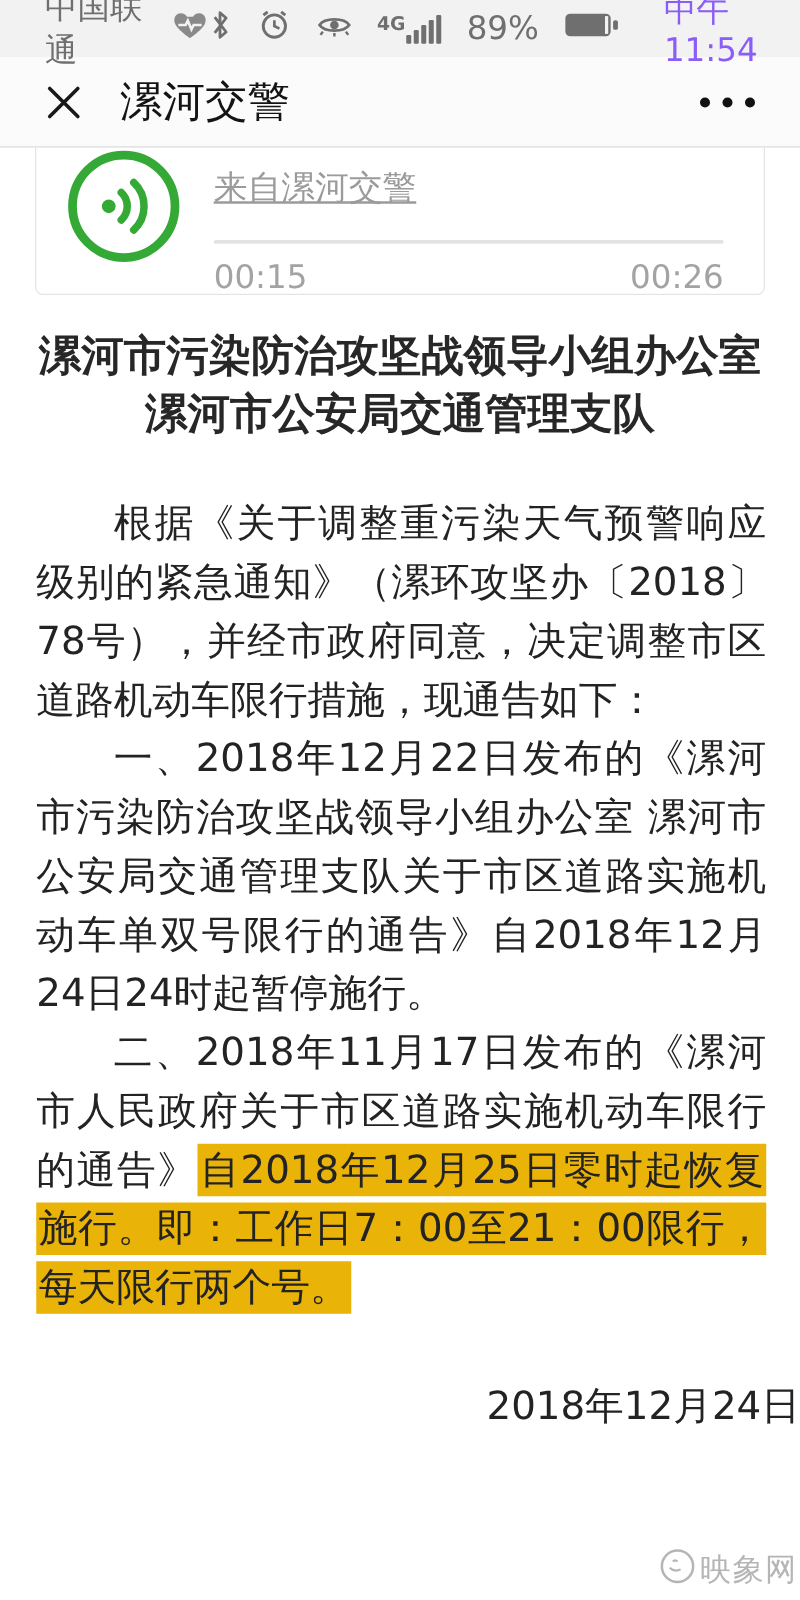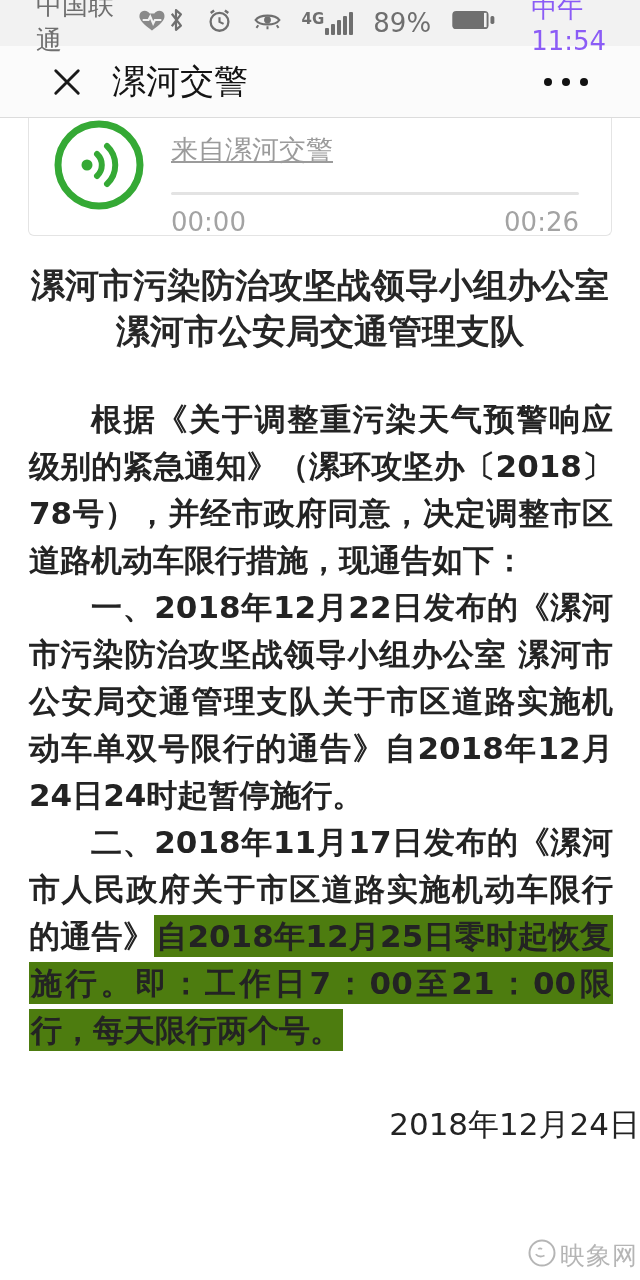--- a/index.html
+++ b/index.html
@@ -27,21 +27,21 @@
   .sig-wrap { display:flex; align-items:flex-end; gap:1px; }
   .sig-4g { font-size: 15px; font-weight: bold; color:#6f6f6f; line-height: 12px; margin-bottom: 10px;}
   .bars { display:flex; align-items:flex-end; gap:2px; }
   .bars i { display:block; width:4px; background:#6f6f6f; border-radius:1px; }
 
   
   .header {
     height: 72px;
     background: #fbfbfb;
     display: flex; align-items: center;
-    padding: 0 50px;
+    padding: 0 34px;
     border-bottom: 1px solid #dcdcdc;
   }
   .close-btn { width: 34px; height: 34px; display:flex; align-items:center; justify-content:center; cursor:pointer; }
   .header-title { font-size: 34px; color: #141414; margin-left: 28px; flex: 1; }
   .more-btn { display:flex; gap: 10px; padding: 10px 2px; cursor:pointer; }
   .more-btn i { width: 8px; height: 8px; border-radius: 50%; background: #111; display:block; }
 
   
   .voice-card {
     margin: 0 28px;
@@ -60,24 +60,24 @@
   .voice-times { display:flex; justify-content: space-between; margin-top: 12px; font-size: 26px; color: #a3a3a3; }
 
   
   .notice-title { margin-top: 26px; text-align: center; }
   .notice-title div {
     font-size: 34px; font-weight: bold; color: #272727; line-height: 46px;
   }
   .notice-body { margin-top: 42px; padding: 0 27px 0 29px; }
   .notice-body p {
     font-size: 31px; color: #232323; line-height: 47px;
-    text-indent: 2em; text-align: justify; font-weight: bold;
+    text-indent: 2em; text-align: justify;
   }
   .hl {
-    background: #4d7c0f;
+    background: #eab308;
     padding: 3px 2px;
     -webkit-box-decoration-break: clone;
     box-decoration-break: clone;
   }
   .notice-date {
     margin-top: 50px; 
     font-size: 31px; color: #232323; text-align: right;
   }
 
   
@@ -167,21 +167,21 @@
         <circle cx="50" cy="48" r="41" fill="none" stroke="#35a935" stroke-width="7"></circle>
         <circle cx="38" cy="48" r="5.5" fill="#35a935"></circle>
         <path d="M48 37 a15 15 0 0 1 0 22" fill="none" stroke="#35a935" stroke-width="6" stroke-linecap="round"></path>
         <path d="M58 29 a26 26 0 0 1 0 38" fill="none" stroke="#35a935" stroke-width="6" stroke-linecap="round"></path>
       </svg>
     </div>
     <div class="voice-right">
       <div class="voice-label">来自漯河交警</div>
       <div class="voice-track"></div>
       <div class="voice-times">
-        <span>00:00</span>
+        <span>00:15</span>
         <span>00:26</span>
       </div>
     </div>
   </div>
 
   <div class="notice-title">
     <div>漯河市污染防治攻坚战领导小组办公室</div>
     <div>漯河市公安局交通管理支队</div>
   </div>
 

